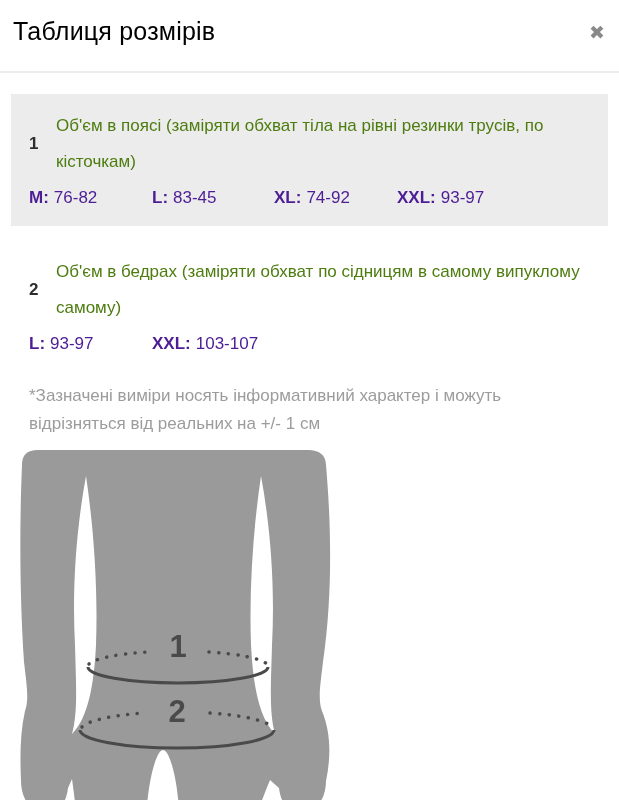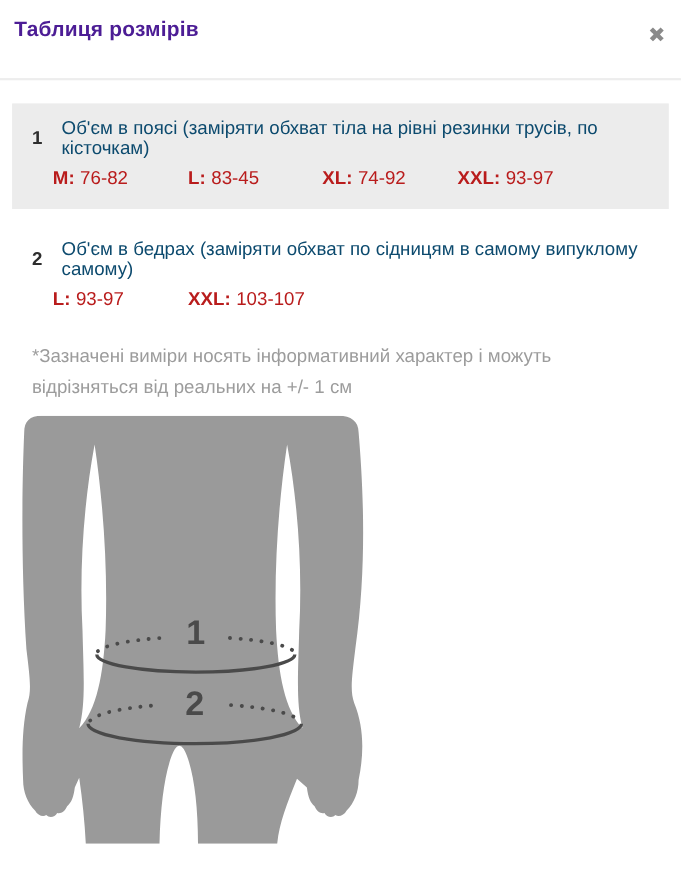--- a/index.html
+++ b/index.html
@@ -17,23 +17,23 @@
   }
   .modal-header {
     position: relative;
     height: 73px;
     border-bottom: 2px solid #ededed;
   }
   .modal-title {
     position: absolute;
     left: 13px;
     top: 17px;
-    font-size: 19px;
-    font-weight: 700;
-    color: #4c1d95;
+    font-size: 25px;
+    font-weight: 400;
+    color: #000000;
     letter-spacing: 0.2px;
   }
   .close-btn {
     position: absolute;
     top: 16px;
     right: 6px;
     width: 32px;
     height: 32px;
     border: none;
     background: transparent;
@@ -61,31 +61,30 @@
   .row-num {
     width: 27px;
     flex: 0 0 27px;
     font-size: 17px;
     font-weight: 700;
     color: #2d2d2d;
   }
   .row-desc {
     flex: 1;
     font-size: 17px;
-    line-height: 18px;
-    color: #0c4a6e;
+    line-height: 36px;
+    color: #4d7c0f;
   }
   .sizes-grid {
     display: grid;
     grid-template-columns: 123px 122px 123px auto;
     margin-top: 4px;
     font-size: 17px;
     line-height: 28px;
-    color: #b91c1c;
-    margin-left: 19px;
+    color: #4c1d95;
   }
   .size-cell b { font-weight: 700; }
   .size-cell .val { margin-left: 5px; }
   .disclaimer {
     margin: 10px 11px 12px;
     padding: 0 18px;
     max-width: 580px;
     font-size: 17px;
     line-height: 28px;
     color: #9c9c9c;

